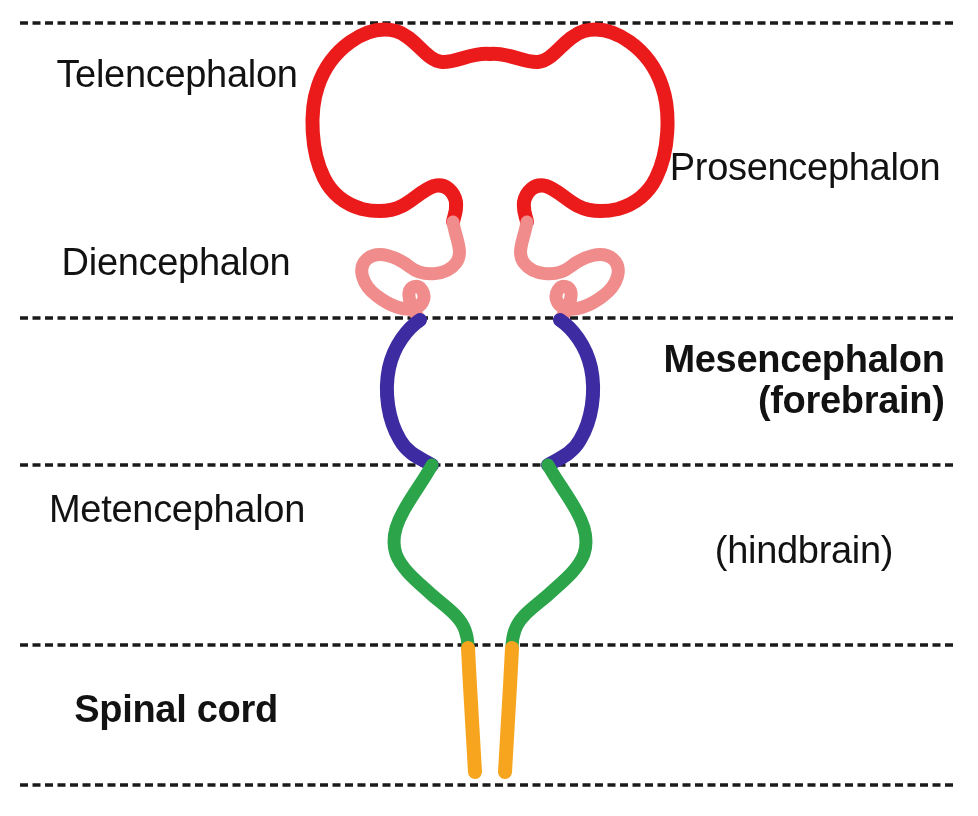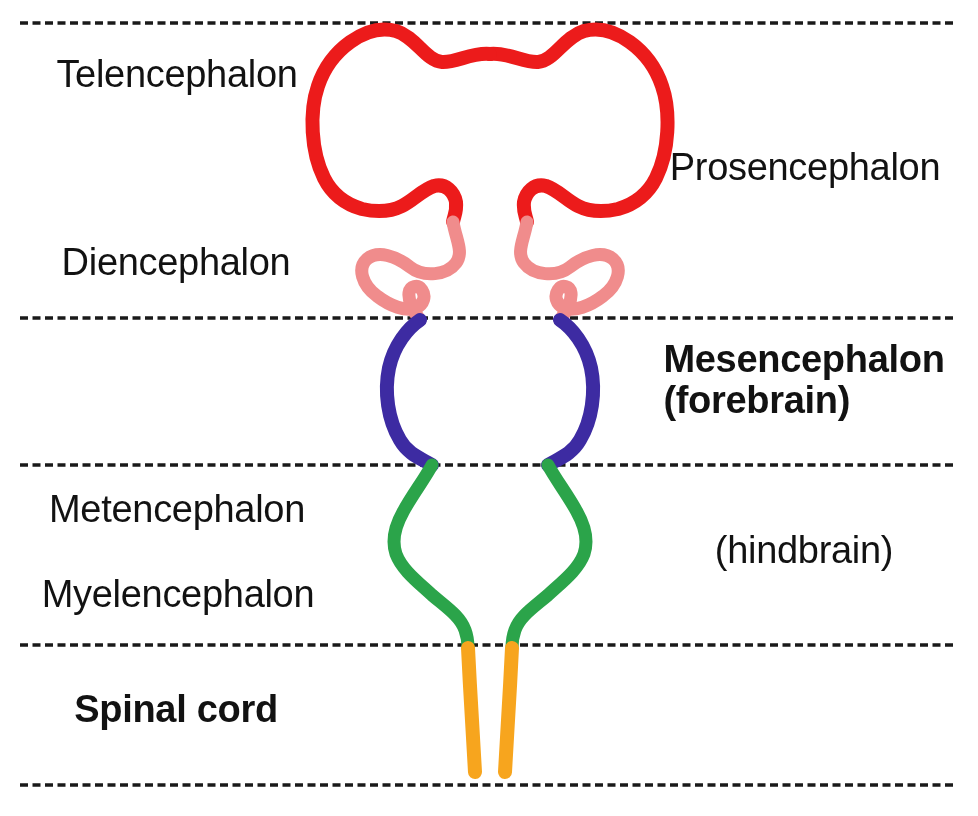--- a/index.html
+++ b/index.html
@@ -12,21 +12,21 @@
   }
   .stage svg{position:absolute;left:0;top:0;width:100%;height:100%;}
   .label{
     position:absolute;
     transform:translate(-50%,-50%);
     font-size:38px;
     line-height:41px;
     letter-spacing:-0.3px;
     color:#121212;
     white-space:nowrap;
-    text-align:left;
+    text-align:right;
   }
   .tube{fill:none;stroke-linecap:round;stroke-linejoin:round;}
 </style>
 </head>
 <body>
 
 <div class="stage">
 
   <svg viewBox="0 0 978 816">
 
@@ -103,21 +103,20 @@
                C 534 607 520 616 515 630
                C 512 638 512 643 512 648" stroke="#2BA44A"></path>
       <path class="tube" stroke-width="14" d="M 512 648
                C 510 690 507 735 505 772" stroke="#F7A51E"></path>
     </g>
   </svg>
 
   <div class="label" style="left:177px;top:74px;">Telencephalon</div>
   <div class="label" style="left:176px;top:262px;">Diencephalon</div>
   <div class="label" style="left:177px;top:509px;">Metencephalon</div>
-  <div class="label" style="left:178px;top:594px;">Myelencephalon</div>
   <div class="label" style="left:176px;top:709px;font-weight:bold;">Spinal cord</div>
 
   <div class="label" style="left:805px;top:167px;">
     <div>Prosencephalon</div>
   </div>
   <div class="label" style="left:804px;top:380px;font-weight:bold;">
     <div>Mesencephalon</div>
     <div>(forebrain)</div>
   </div>
   <div class="label" style="left:804px;top:550px;">

